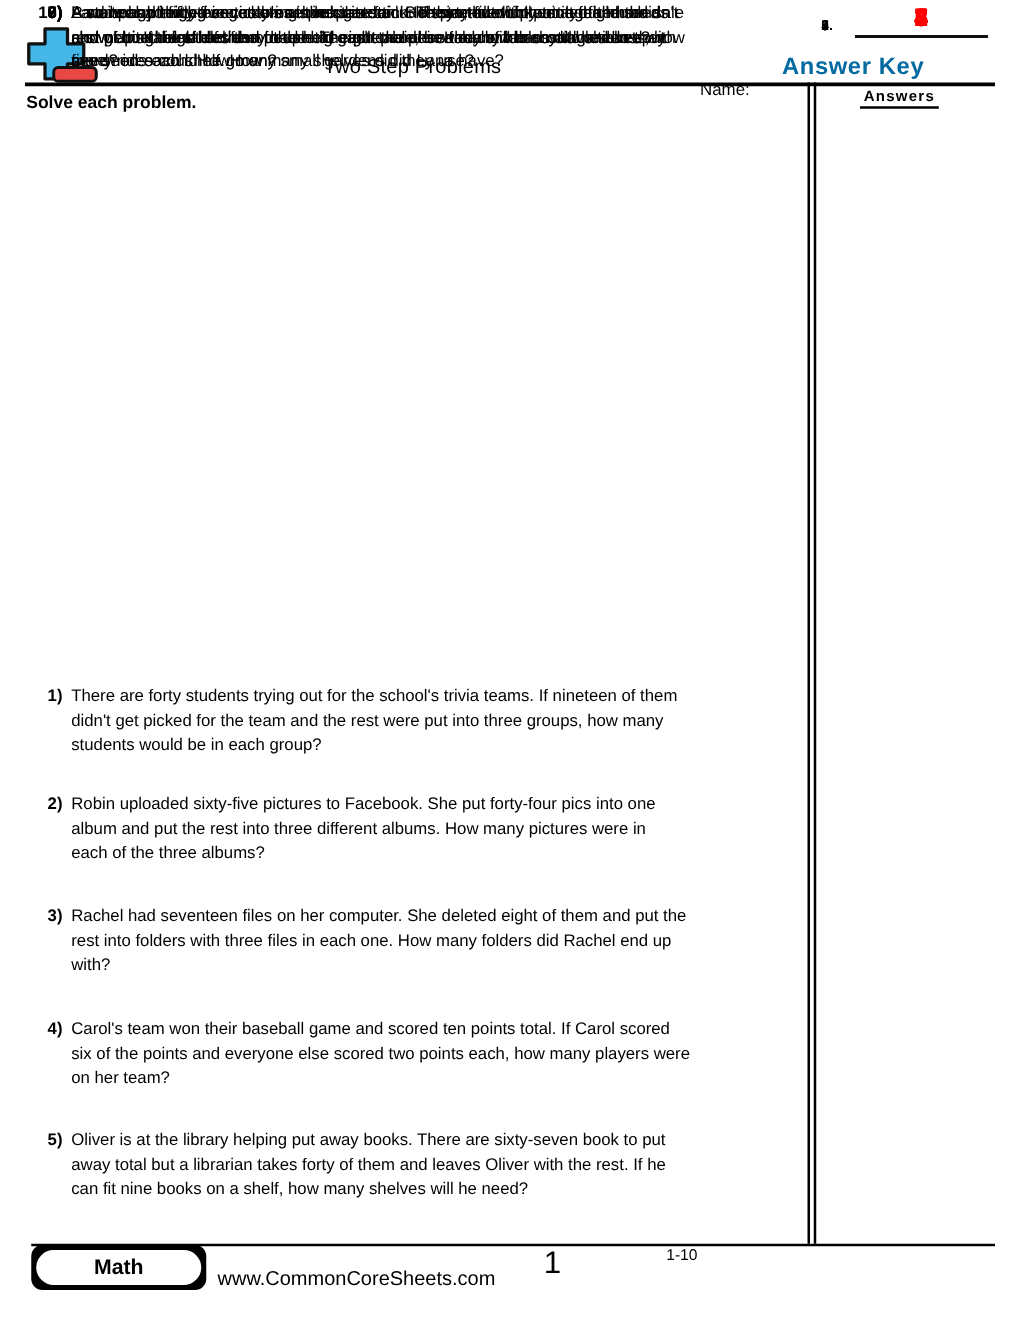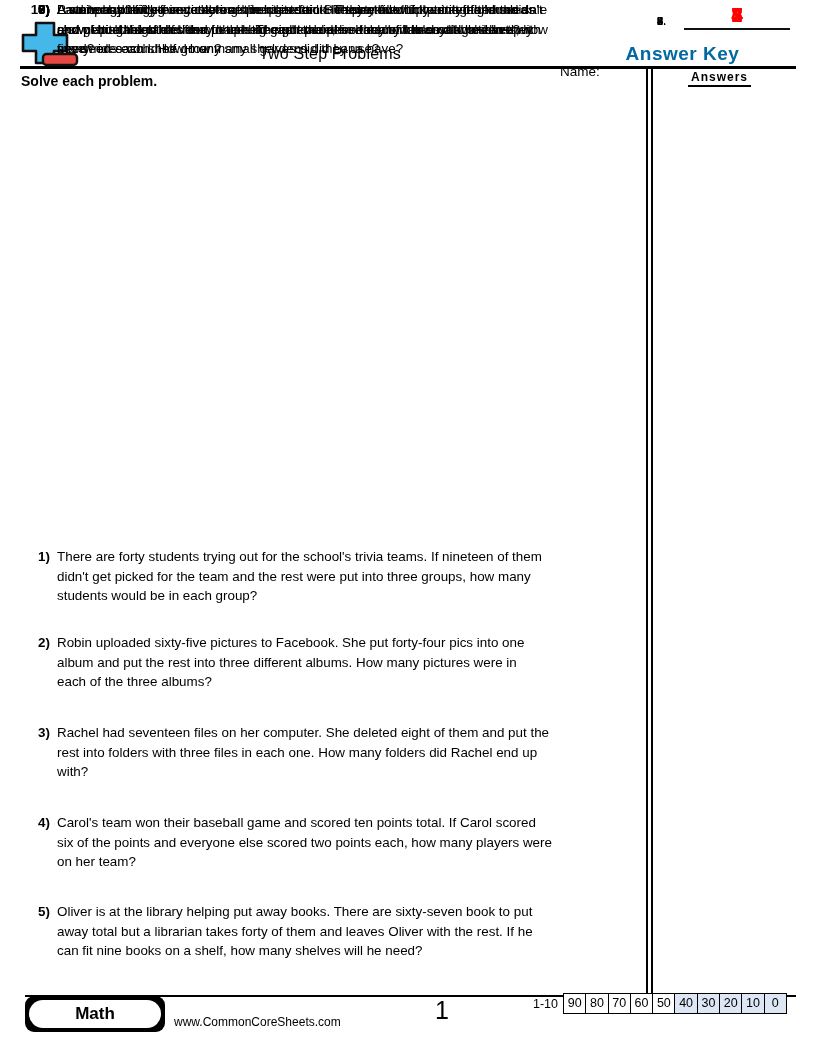--- a/index.html
+++ b/index.html
@@ -58,21 +58,21 @@
   .answer-row:nth-of-type(9)  { top:466px; }
   .answer-row:nth-of-type(10) { top:510px; }
 
   
   .footer-rule { position:absolute; left:25px; top:995px; width:771px; height:2px; background:#000; }
   .math-badge { position:absolute; left:25px; top:996px; width:140px; height:36px;
                 background:#000; border-radius:9px; }
   .math-badge-inner { position:absolute; left:4px; right:4px; top:4px; bottom:4px;
                       background:#fff; border-radius:14px; text-align:center;
                       font-weight:bold; font-size:17px; line-height:27px; }
-  .site-url { position:absolute; left:174px; top:1015px; font-size:12px; }
+  .site-url { position:absolute; left:174px; top:1015px; font-size:16px; }
   .page-number { position:absolute; left:420px; top:996px; width:44px; text-align:center;
                  font-size:25px; }
   .score-range { position:absolute; left:512px; top:997px; width:46px; text-align:right;
                  font-size:12.5px; }
   .score-grid { position:absolute; left:563px; top:993px; display:flex; }
   .score-box { width:23.3px; height:21px; border:1px solid #000; margin-left:-1px;
                text-align:center; font-size:12.5px; line-height:19px; background:#fff; }
   .score-grid .score-box:first-child { margin-left:0; }
   .score-box.blue { background:#dce6f5; }
 </style>
@@ -209,26 +209,14 @@
       </span>
   </div>
 
   <div class="footer-rule"></div>
   <div class="math-badge">
     <div class="math-badge-inner">Math</div>
   </div>
   <div class="site-url">www.CommonCoreSheets.com</div>
   <div class="page-number">1</div>
   <div class="score-range">1-10</div>
-  <div class="score-grid">
-    <span class="score-box">90</span>
-    <span class="score-box">80</span>
-    <span class="score-box">70</span>
-    <span class="score-box">60</span>
-    <span class="score-box">50</span>
-    <span class="score-box blue">40</span>
-    <span class="score-box blue">30</span>
-    <span class="score-box blue">20</span>
-    <span class="score-box blue">10</span>
-    <span class="score-box blue">0</span>
-  </div>
 
 </div>
 
 </body></html>

